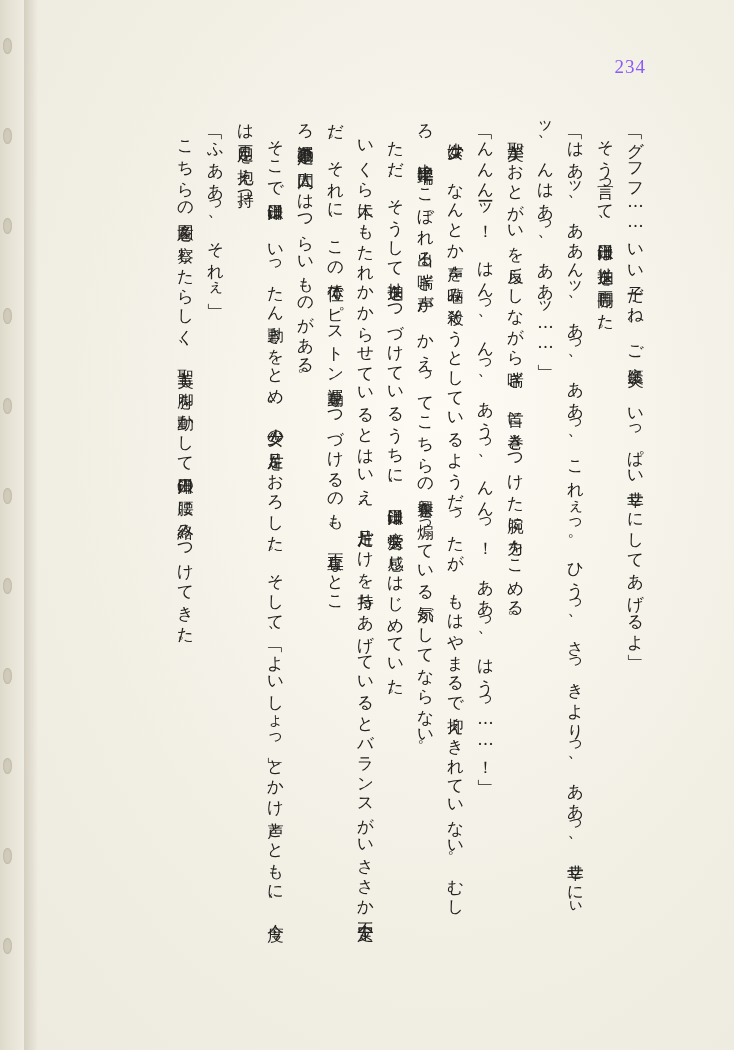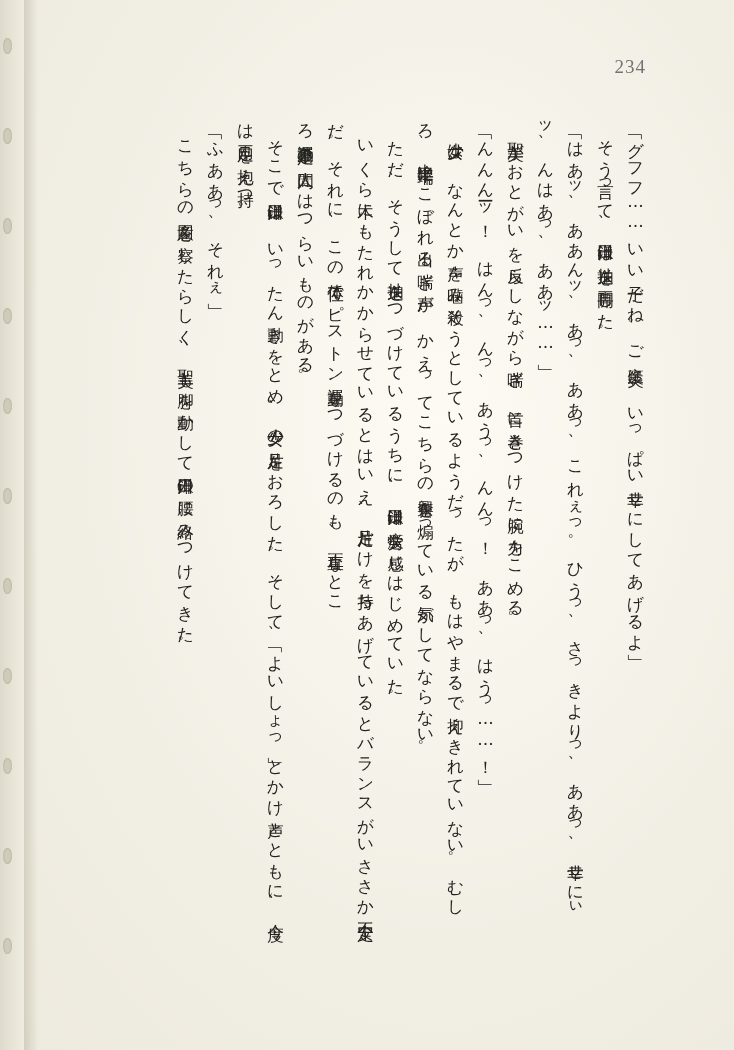--- a/index.html
+++ b/index.html
@@ -55,21 +55,21 @@
     height: 1050px;
     background: linear-gradient(to right, rgba(190,184,166,0.55), rgba(190,184,166,0));
     pointer-events: none;
   }
   .page-number {
     position: absolute;
     top: 56px;
     right: 88px;
     font-family: "Liberation Serif", serif;
     font-size: 19px;
-    color: #737373;
+    color: #8b5cf6;
     letter-spacing: 1px;
   }
   .text-block {
     position: absolute;
     top: 112px;
     right: 84px;
     height: 810px;
     width: 580px;
     writing-mode: vertical-rl;
     text-orientation: upright;

